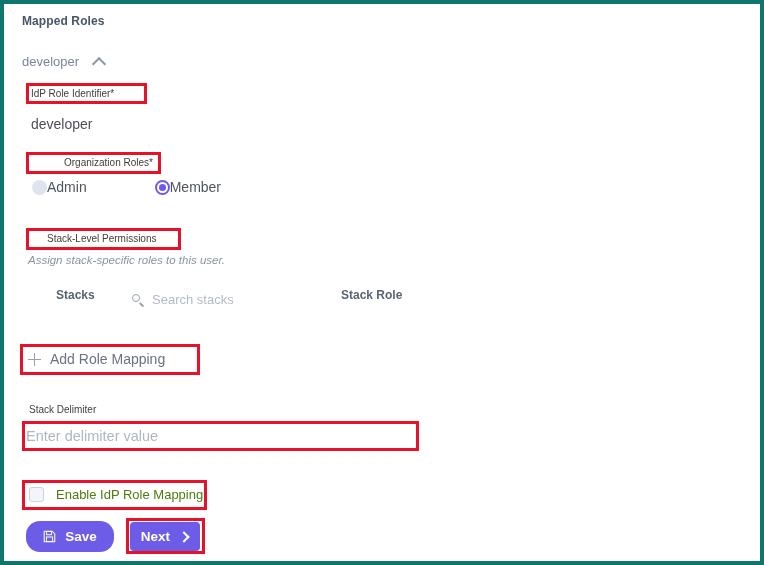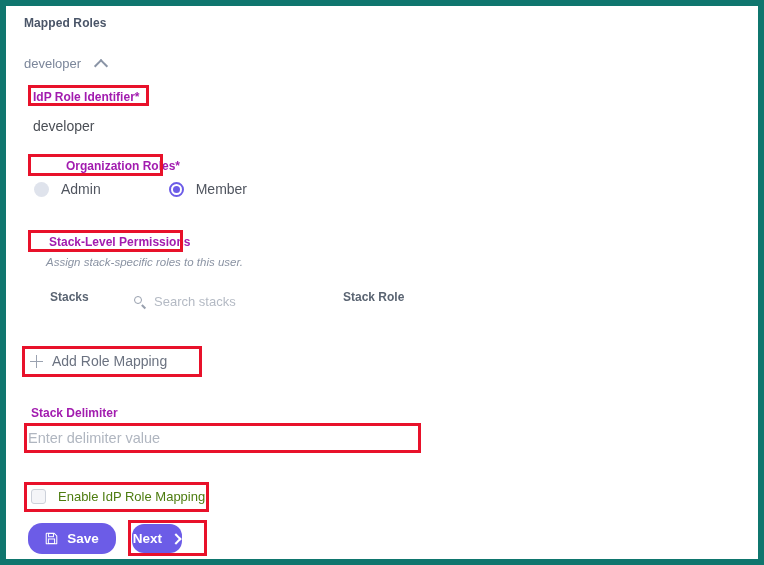--- a/index.html
+++ b/index.html
@@ -11,38 +11,38 @@
   body {
     font-family: "Liberation Sans", sans-serif;
     -webkit-font-smoothing: antialiased;
   }
   #panel {
     position: relative;
     width: 764px;
     height: 565px;
     box-sizing: border-box;
     background: #ffffff;
-    border: 6px solid #0f766e;
+    border: 4px solid #0f766e;
     overflow: hidden;
   }
 
   
   .section-title {
     position: absolute;
     font-size: 12px;
     font-weight: bold;
     color: #4a5568;
     letter-spacing: 0.1px;
     white-space: nowrap;
   }
   .field-label {
     position: absolute;
-    font-size: 12px;
-    font-weight: bold;
-    color: #a21caf;
+    font-size: 10px;
+    font-weight: normal;
+    color: #404040;
     white-space: nowrap;
   }
   .field-value {
     position: absolute;
     font-size: 14px;
     color: #4b4f56;
     white-space: nowrap;
   }
   .helper-text {
     position: absolute;
@@ -103,21 +103,20 @@
   .radio-row {
     position: absolute;
     left: 28px;
     top: 175px;
     display: flex;
     align-items: center;
   }
   .radio-item {
     display: flex;
     align-items: center;
-    gap: 12px;
   }
   .radio-item.second { margin-left: 68px; }
   .radio-dot {
     width: 15px;
     height: 15px;
     border-radius: 50%;
     box-sizing: border-box;
     flex: none;
   }
   .radio-dot.off {
@@ -138,21 +137,21 @@
     margin: -3.5px 0 0 -3.5px;
     border-radius: 50%;
     background: #6c5ce7;
   }
   .radio-label {
     font-size: 14px;
     color: #50555f;
   }
 
   
-  #stacks-col-header { left: 44px; top: 284px; }
+  #stacks-col-header { left: 52px; top: 284px; }
   #stackrole-col-header { left: 337px; top: 284px; }
   #search-stacks {
     position: absolute;
     left: 128px;
     top: 288px;
     display: flex;
     align-items: center;
     gap: 8px;
   }
   .search-icon {
@@ -282,23 +281,23 @@
   }
   #save-button {
     left: 22px;
     top: 517px;
     width: 88px;
     height: 31px;
   }
   #next-button {
     left: 126px;
     top: 518px;
-    width: 50px;
+    width: 70px;
     height: 29px;
-    border-radius: 12px;
+    border-radius: 4px;
   }
   .save-icon {
     width: 13px;
     height: 13px;
     flex: none;
     display: block;
   }
   .chevron-right {
     display: inline-block;
     width: 10px;
@@ -345,21 +344,21 @@
     </div>
     <div class="radio-item second">
       <span class="radio-dot on"></span>
       <span class="radio-label">Member</span>
     </div>
   </div>
 
   <div class="field-label" style="left:28px; top:229px;margin-left:15px;">Stack-Level Permissions</div>
   <div class="annot" style="left:22px; top:224px; width:155px; height:22px;"></div>
 
-  <div class="helper-text" style="left:40px; top:250px;">Assign stack-specific roles to this user.</div>
+  <div class="helper-text" style="left:24px; top:250px;">Assign stack-specific roles to this user.</div>
 
   <div class="col-header" id="stacks-col-header">Stacks</div>
 
   <div id="search-stacks">
     <span class="search-icon"></span>
     <span class="search-placeholder">Search stacks</span>
   </div>
 
   <div class="col-header" id="stackrole-col-header">Stack Role</div>
 

